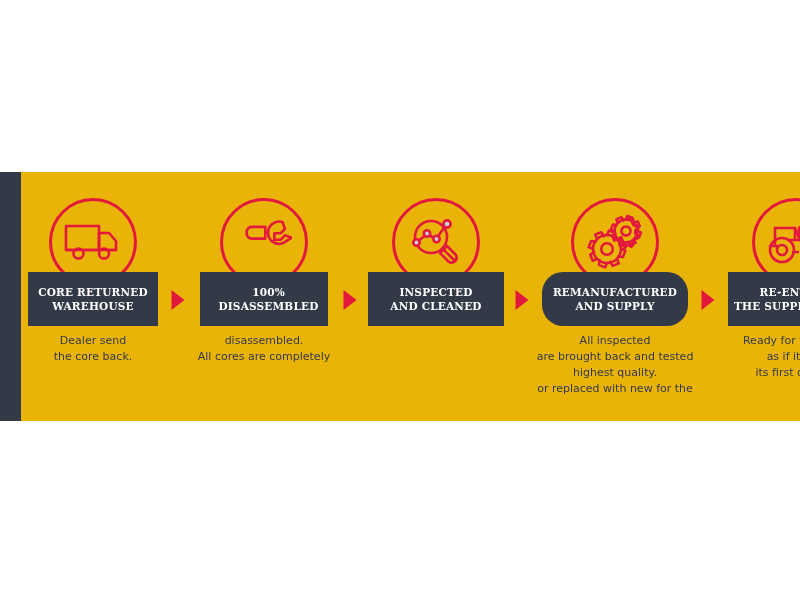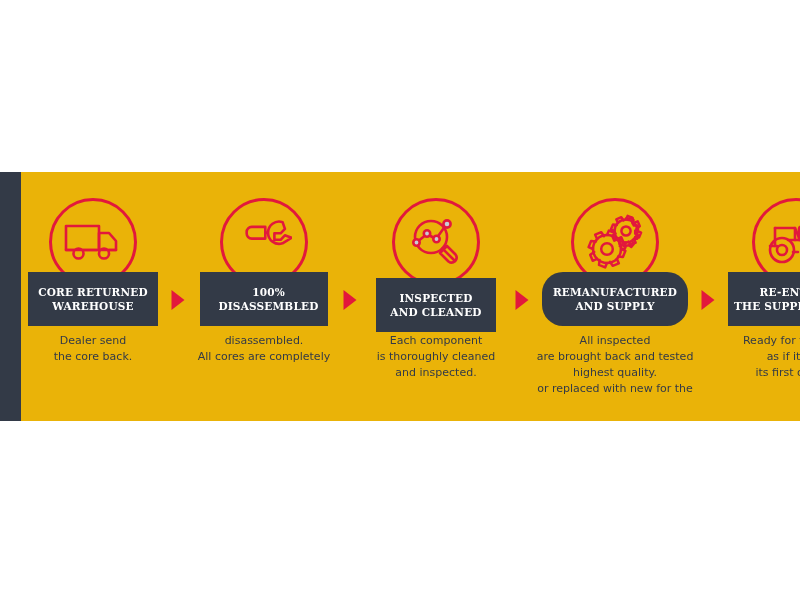--- a/index.html
+++ b/index.html
@@ -135,21 +135,21 @@
 
   
   .step-0 { width: 144px; }
   .step-1 { width: 146px; }
   .step-2 { width: 146px; }
   .step-3 { width: 160px; }
   .step-4 { width: 150px; }
 
   .step-0 .label-box { width: 130px; }
   .step-1 .label-box { width: 128px; padding-left: 17px; }
-  .step-2 .label-box { width: 120px; margin-top: 6px; }
+  .step-2 .label-box { width: 136px; }
   .step-3 .label-box { width: 146px; border-radius: 21px; }
   .step-4 .label-box { width: 136px; }
 </style>
 </head>
 <body>
 
 <div id="infographic-panel">
 
   <div id="left-accent-bar"></div>
 
@@ -216,25 +216,20 @@
             <circle cx="20" cy="20.5" r="3.2" fill="#c8ccd4"></circle>
             <circle cx="29.5" cy="26" r="3.2" fill="#c8ccd4"></circle>
             <circle cx="40" cy="11" r="3.6" fill="#c8ccd4"></circle>
           </g>
         </svg>
       </div>
       <div class="label-box">
         <div class="label-line">INSPECTED</div>
         <div class="label-line">AND CLEANED</div>
       </div>
-      <div class="caption">
-        <div>Each component</div>
-        <div>is thoroughly cleaned</div>
-        <div>and inspected.</div>
-      </div>
     </div>
 
     <div class="arrow-sep">
       <div class="tri"></div>
     </div>
 
     <div class="step step-3">
       <div class="icon-circle">
         <svg width="58" height="56" viewBox="0 0 58 56">
           <g fill="none" stroke="#e2183c" stroke-width="2.5" stroke-linejoin="round" stroke-linecap="round">

